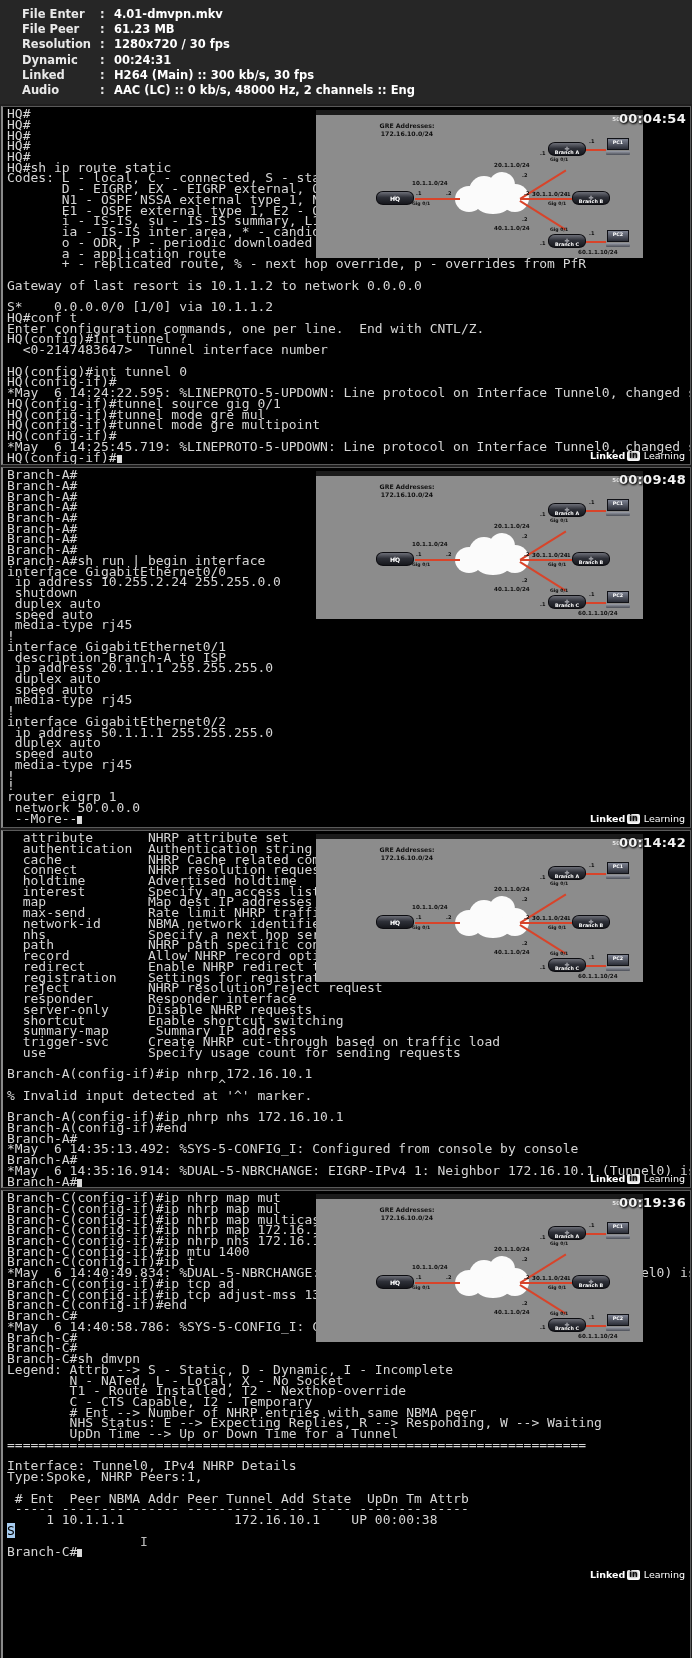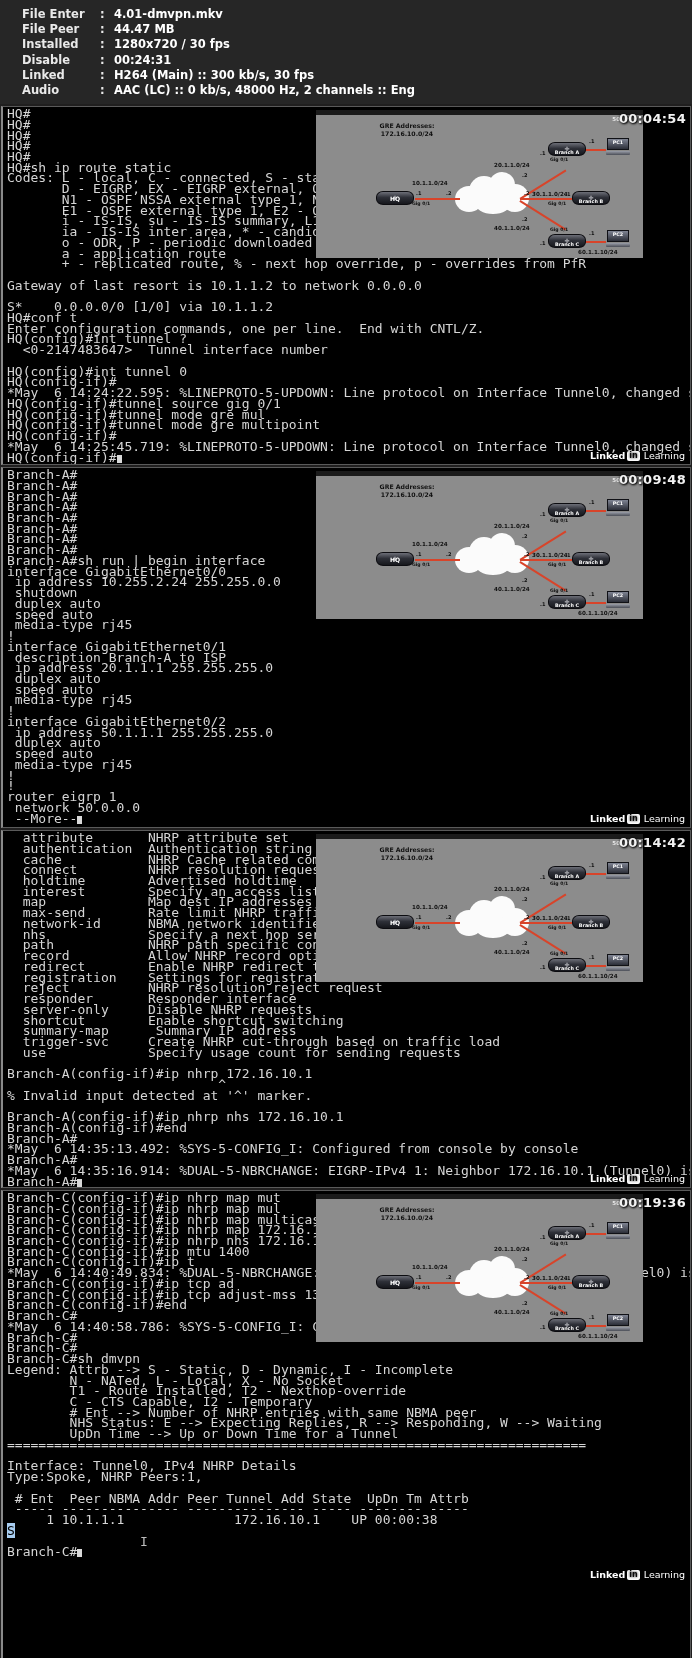--- a/index.html
+++ b/index.html
@@ -181,29 +181,29 @@
 
   <div class="meta">
     <div class="meta-row">
       <span class="meta-key">File Enter</span>
       <span class="meta-colon">:</span>
       <span class="meta-val">4.01-dmvpn.mkv</span>
     </div>
     <div class="meta-row">
       <span class="meta-key">File Peer</span>
       <span class="meta-colon">:</span>
-      <span class="meta-val">44.47 MB</span>
+      <span class="meta-val">61.23 MB</span>
     </div>
     <div class="meta-row">
-      <span class="meta-key">Installed</span>
+      <span class="meta-key">Resolution</span>
       <span class="meta-colon">:</span>
       <span class="meta-val">1280x720 / 30 fps</span>
     </div>
     <div class="meta-row">
-      <span class="meta-key">Disable</span>
+      <span class="meta-key">Dynamic</span>
       <span class="meta-colon">:</span>
       <span class="meta-val">00:24:31</span>
     </div>
     <div class="meta-row">
       <span class="meta-key">Linked</span>
       <span class="meta-colon">:</span>
       <span class="meta-val">H264 (Main) :: 300 kb/s, 30 fps</span>
     </div>
     <div class="meta-row">
       <span class="meta-key">Audio</span>

